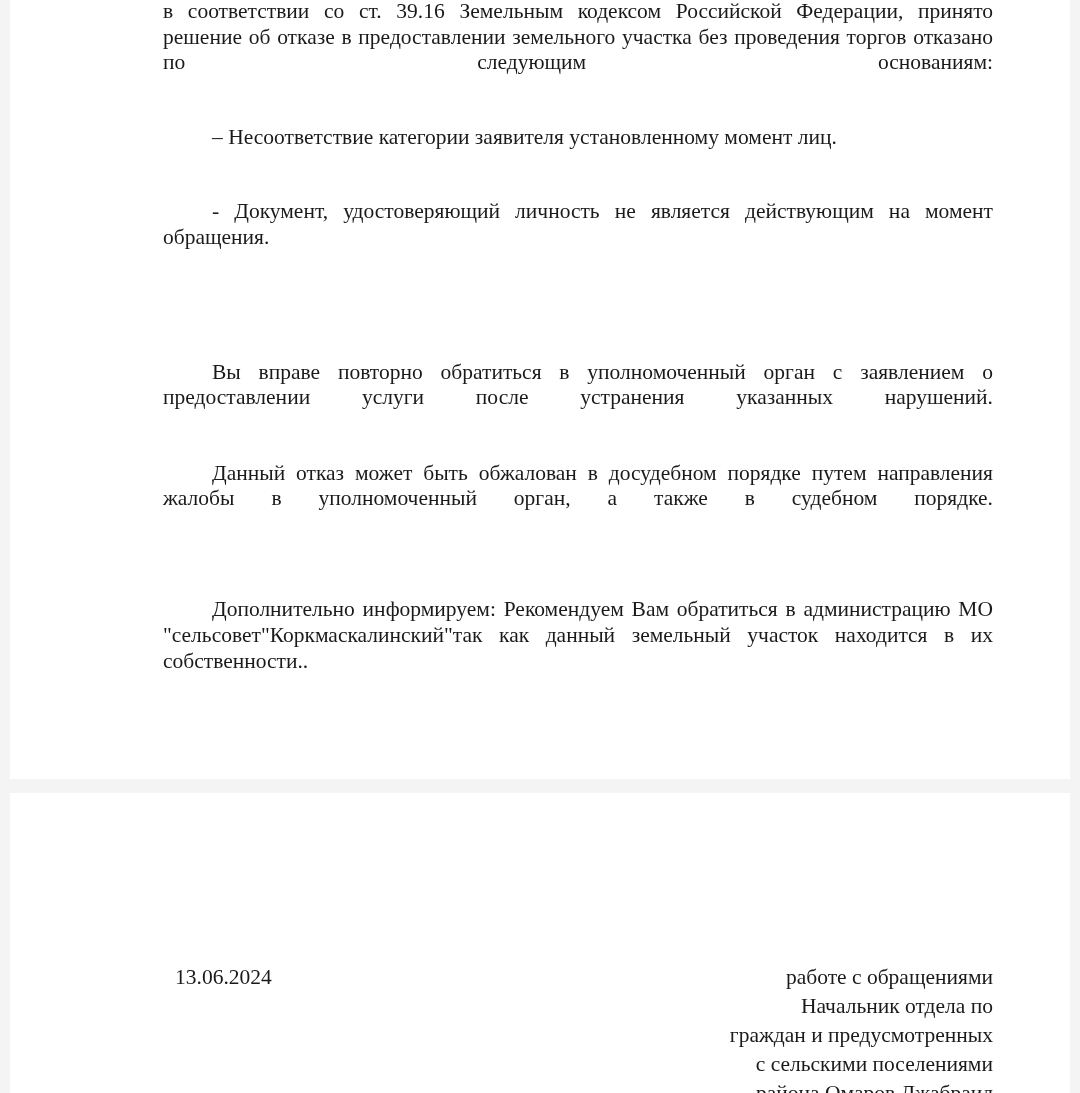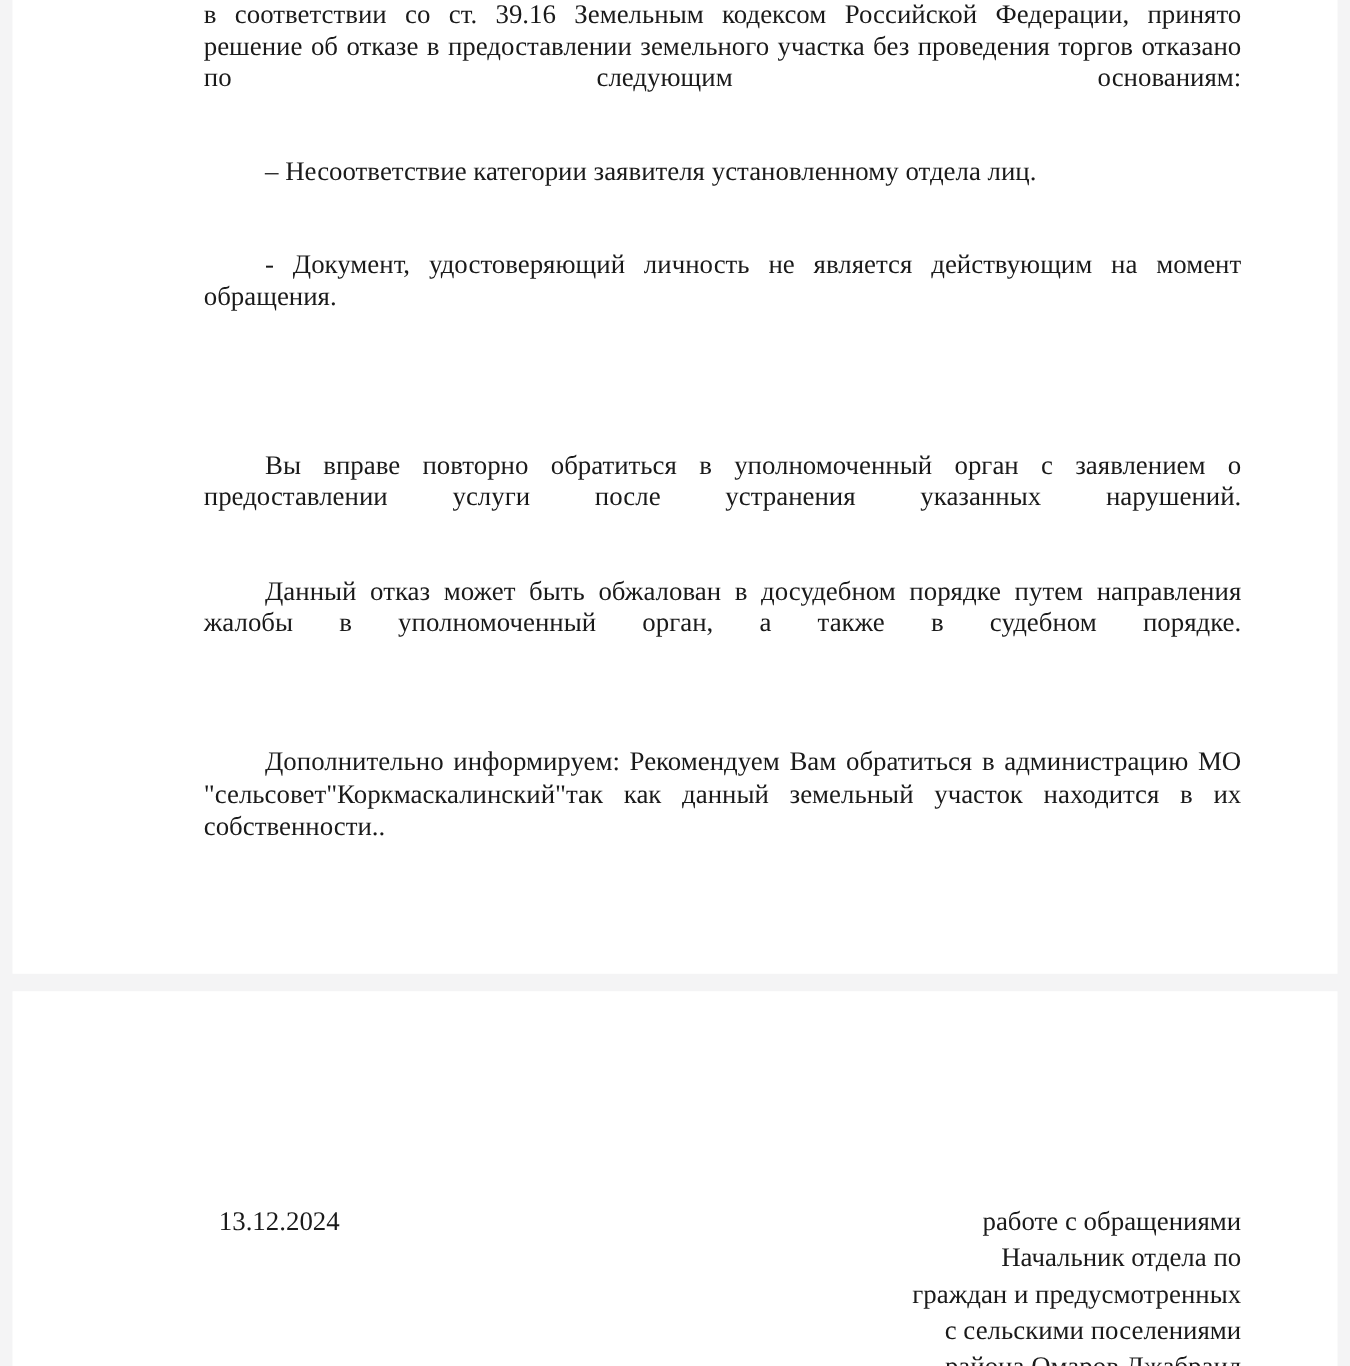--- a/index.html
+++ b/index.html
@@ -101,21 +101,21 @@
 
   <div class="page page-one">
 
     <div class="body-text">
 
       <p class="para no-indent stretch">в соответствии со ст. 39.16 Земельным кодексом Российской Федерации, принято решение об отказе в предоставлении земельного участка без проведения торгов отказано по следующим основаниям:</p>
 
 
       <div class="gap-md"></div>
 
-      <p class="para">– Несоответствие категории заявителя установленному отдела лиц.</p>
+      <p class="para">– Несоответствие категории заявителя установленному момент лиц.</p>
 
       <div class="gap-md"></div>
 
 
       <div class="gap-md"></div>
 
       <p class="para stretch">- Документ, удостоверяющий личность не является действующим на момент обращения.</p>
 
       <div class="gap-md"></div>
 
@@ -132,21 +132,21 @@
 
       <p class="para stretch">Дополнительно информируем: Рекомендуем Вам обратиться в администрацию МО "сельсовет"Коркмаскалинский"так как данный земельный участок находится в их собственности..</p>
 
     </div>
   </div>
 
   <div class="page page-two">
 
     <div class="sign-row">
 
-      <div class="sign-date">13.12.2024</div>
+      <div class="sign-date">13.06.2024</div>
 
       <div class="sign-title">
         <div>работе с обращениями</div>
         <div>Начальник отдела по</div>
         <div>граждан и предусмотренных</div>
         <div>с сельскими поселениями</div>
         <div class="clipped">района Омаров Джабраил</div>
       </div>
 
     </div>

